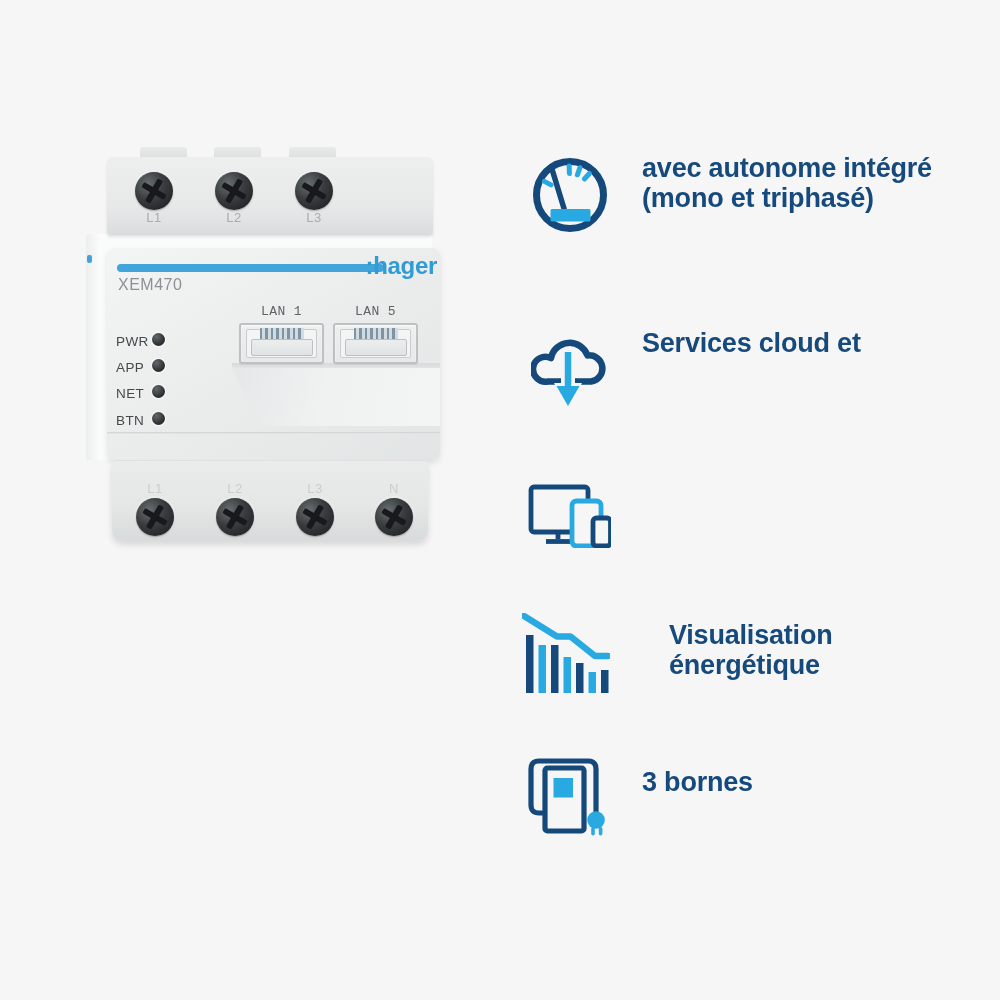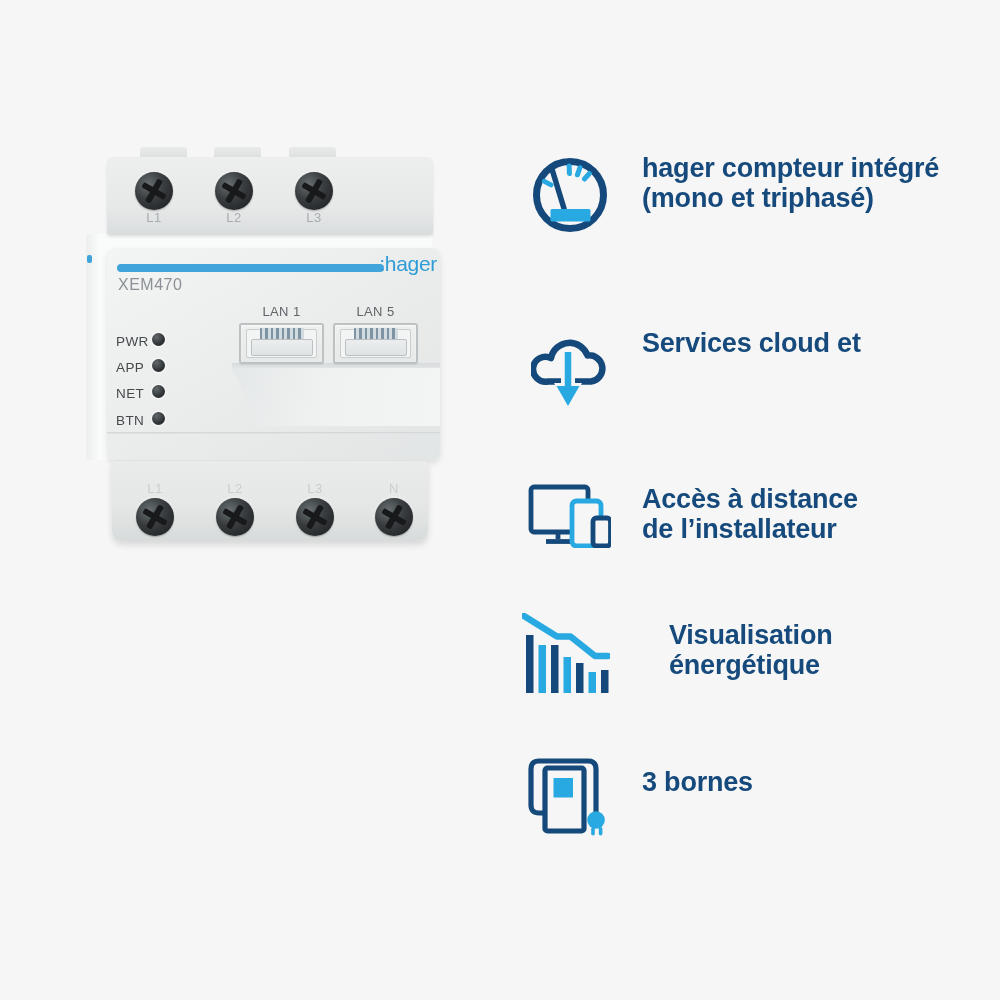--- a/index.html
+++ b/index.html
@@ -35,25 +35,25 @@
   .cross::before { content:""; position:absolute; left:6px; top:16px; width:26px; height:6px;
     background:#17191b; border-radius:2px; }
   .cross::after { content:""; position:absolute; left:16px; top:6px; width:6px; height:26px;
     background:#17191b; border-radius:2px; }
 
   .body { left:107px; top:248px; width:333px; height:212px;
     background:linear-gradient(150deg,#f3f4f4,#eaeceb 55%,#e2e5e5);
     border-radius:8px; box-shadow:0 3px 6px rgba(0,0,0,.10); }
   .stripe { position:absolute; left:10px; top:16px; width:267px; height:8px;
     background:#41a4da; border-radius:4px; }
-  .hager-logo { position:absolute; right:3px; top:4px; font-size:21px; font-weight:normal;
+  .hager-logo { position:absolute; right:3px; top:4px; font-size:24px; font-weight:bold;
     color:#2f9cd6; letter-spacing:-.3px; }
   .model { position:absolute; left:11px; top:28px; font-size:16px; color:#8b9196; letter-spacing:.5px; }
   .lan-label { position:absolute; top:56px; width:85px; text-align:center;
-    font-size:13px; color:#5f6569; letter-spacing:.4px; }
+    font-size:13px; color:#5f6569; letter-spacing:.4px;font-family:Liberation Mono, monospace; }
   .lan1 { left:132px; } .lan2 { left:226px; }
 
   .port { position:absolute; top:75px; width:85px; height:41px;
     background:linear-gradient(#eef0f0,#e7e9e9); border:2px solid #bcc1c4; border-radius:3px;
     box-shadow:inset 0 1px 2px rgba(255,255,255,.8), 0 1px 1px rgba(0,0,0,.07); box-sizing:border-box; }
   .port.p1 { left:132px; } .port.p2 { left:226px; }
   .port-inner { position:absolute; left:5px; right:5px; top:4px; bottom:4px;
     background:#f3f5f5; border:1px solid #c8cdd0; border-radius:2px; }
   .pins { position:absolute; left:50%; transform:translateX(-50%); top:-2px; width:44px; height:13px;
     background:repeating-linear-gradient(90deg,#7e93a3 0 2.5px,#d2dbdf 2.5px 5.5px); border-radius:1px; }
@@ -178,21 +178,21 @@
   <svg class="ficon" style="left:530px; top:154px;" width="80" height="82" viewBox="0 0 80 82">
     <circle cx="40" cy="41" r="33.5" fill="none" stroke="#15497b" stroke-width="7"></circle>
     <line x1="21.0" y1="30.9" x2="14.4" y2="27.4" stroke="#29a9e1" stroke-width="5" stroke-linecap="round"></line>
     <line x1="39.4" y1="19.5" x2="39.2" y2="12.0" stroke="#29a9e1" stroke-width="5" stroke-linecap="round"></line>
     <line x1="47.4" y1="20.8" x2="49.9" y2="13.7" stroke="#29a9e1" stroke-width="5" stroke-linecap="round"></line>
     <line x1="54.4" y1="25.0" x2="59.4" y2="19.5" stroke="#29a9e1" stroke-width="5" stroke-linecap="round"></line>
     <line x1="34" y1="54.5" x2="21.5" y2="13.5" stroke="#15497b" stroke-width="5.5" stroke-linecap="round"></line>
     <rect x="20.5" y="55" width="40" height="12.5" rx="1.5" fill="#29a9e1"></rect>
   </svg>
   <div class="ftext" style="top:153px;">
-    <div>hager compteur intégré</div>
+    <div>avec autonome intégré</div>
     <div>(mono et triphasé)</div>
   </div>
 
   <svg class="ficon" style="left:531px; top:324px;" width="76" height="86" viewBox="0 0 76 86">
     <path d="M 17,57.5 A 12.5,12.5 0 1 1 20,34 A 19,19 0 0 1 56.5,31.5 A 13,13 0 1 1 60,57.5 Z" fill="none" stroke="#15497b" stroke-width="6.5" stroke-linejoin="round"></path>
     <polygon points="23,59 51,59 37,85" fill="#f5f6f5"></polygon>
     <line x1="37" y1="30" x2="37" y2="64" stroke="#f5f6f5" stroke-width="14"></line>
     <line x1="37" y1="28" x2="37" y2="63" stroke="#29a9e1" stroke-width="6.5"></line>
     <polygon points="25.5,62 48.5,62 37,82" fill="#29a9e1"></polygon>
   </svg>
@@ -200,24 +200,20 @@
     <div>Services cloud et</div>
   </div>
 
   <svg class="ficon" style="left:527px; top:482px;" width="84" height="66" viewBox="0 0 84 66">
     <rect x="4" y="5" width="57" height="45" rx="3" fill="none" stroke="#15497b" stroke-width="4.8"></rect>
     <line x1="31" y1="50" x2="31" y2="57" stroke="#15497b" stroke-width="4.8"></line>
     <line x1="19" y1="59.5" x2="44" y2="59.5" stroke="#15497b" stroke-width="4.8"></line>
     <rect x="45" y="19" width="29" height="45" rx="4.5" fill="#f5f6f5" stroke="#29a9e1" stroke-width="4.8"></rect>
     <rect x="66" y="36" width="17.5" height="28" rx="3.5" fill="#f5f6f5" stroke="#15497b" stroke-width="4.8"></rect>
   </svg>
-  <div class="ftext" style="top:484px;">
-    <div>Accès à distance</div>
-    <div>de l’installateur</div>
-  </div>
 
   <svg class="ficon" style="left:522px; top:613px;" width="88" height="82" viewBox="0 0 88 82">
     <rect x="4" y="22" width="7.5" height="58" fill="#15497b"></rect>
     <rect x="16.5" y="32" width="7.5" height="48" fill="#29a9e1"></rect>
     <rect x="29" y="32" width="7.5" height="48" fill="#15497b"></rect>
     <rect x="41.5" y="44" width="7.5" height="36" fill="#29a9e1"></rect>
     <rect x="54" y="50" width="7.5" height="30" fill="#15497b"></rect>
     <rect x="66.5" y="59" width="7.5" height="21" fill="#29a9e1"></rect>
     <rect x="79" y="57" width="7.5" height="23" fill="#15497b"></rect>
     <polyline points="2,3 35,23.5 48.5,23.5 73,43 86,43" fill="none" stroke="#29a9e1" stroke-width="6.5" stroke-linejoin="round" stroke-linecap="round"></polyline>

